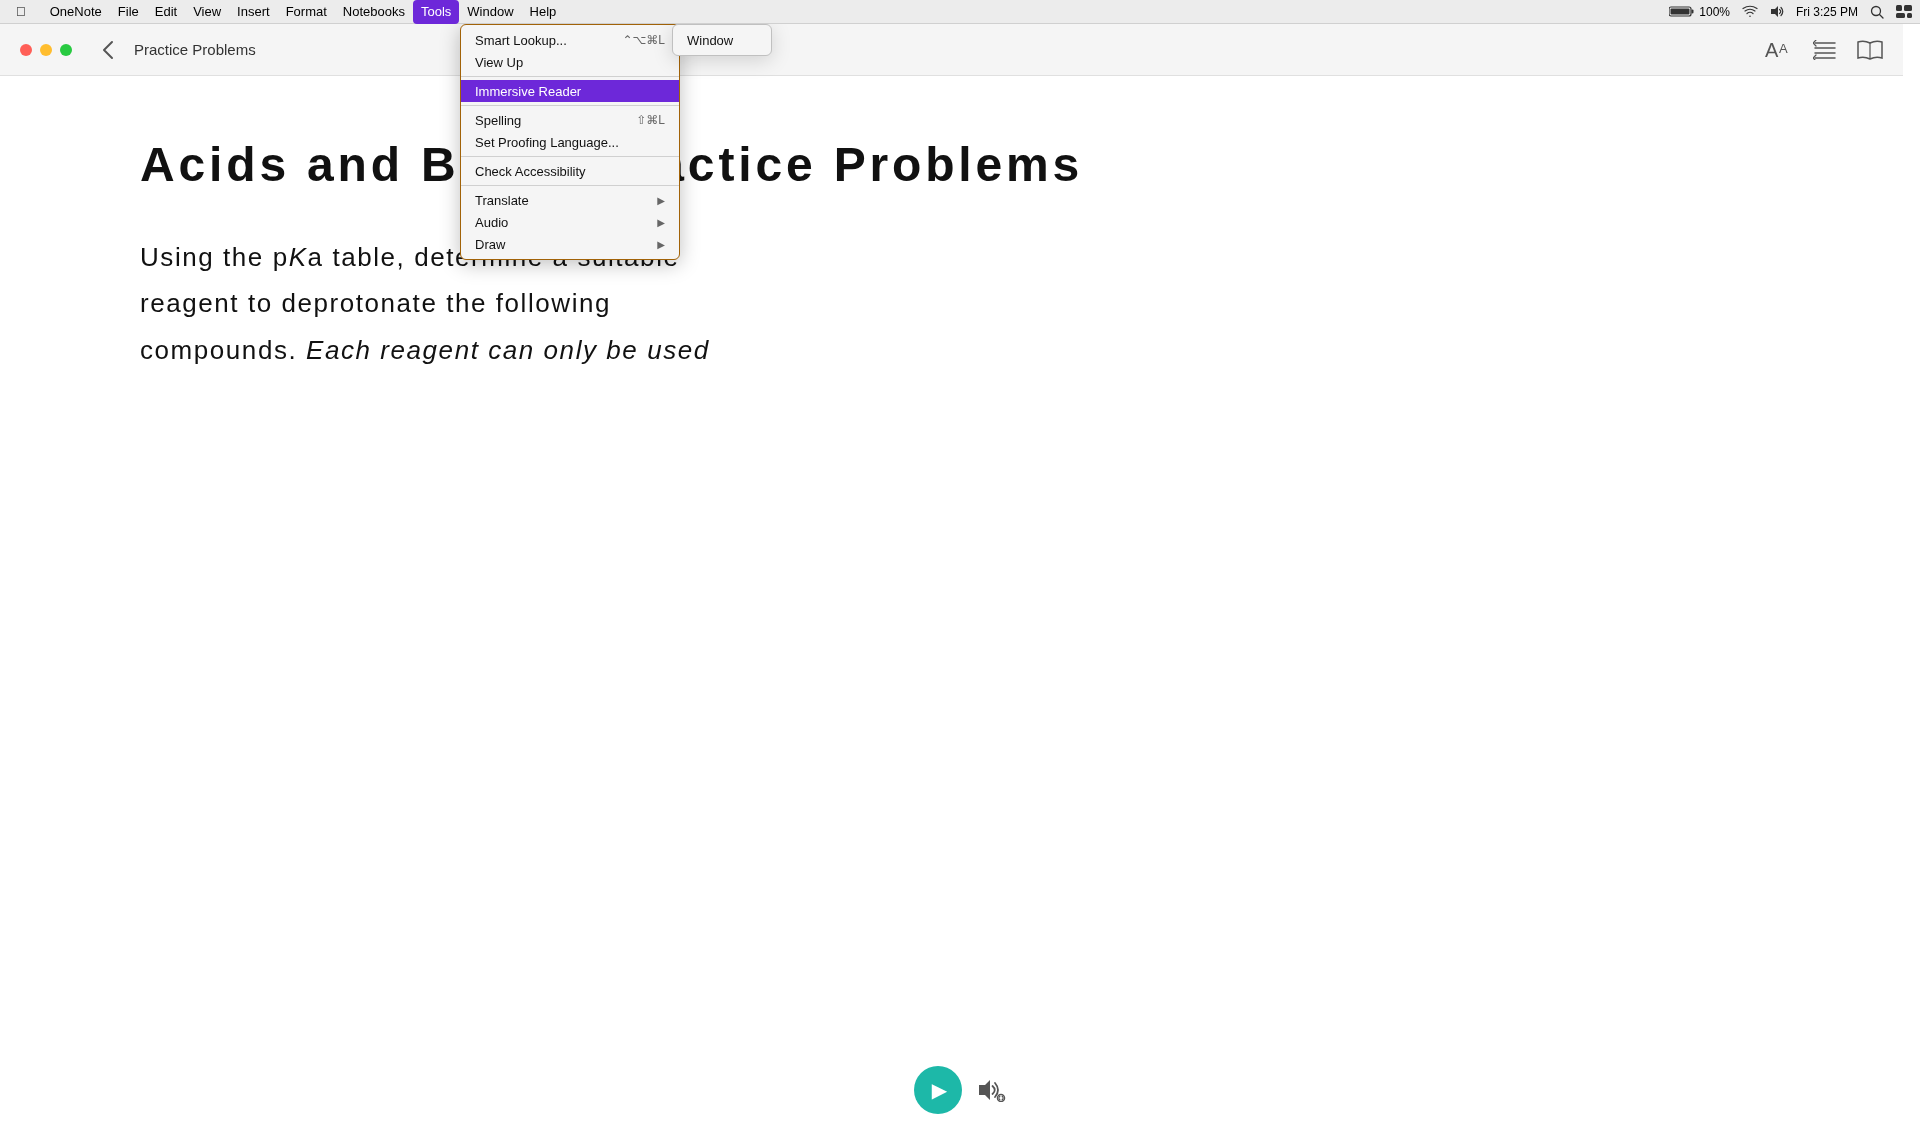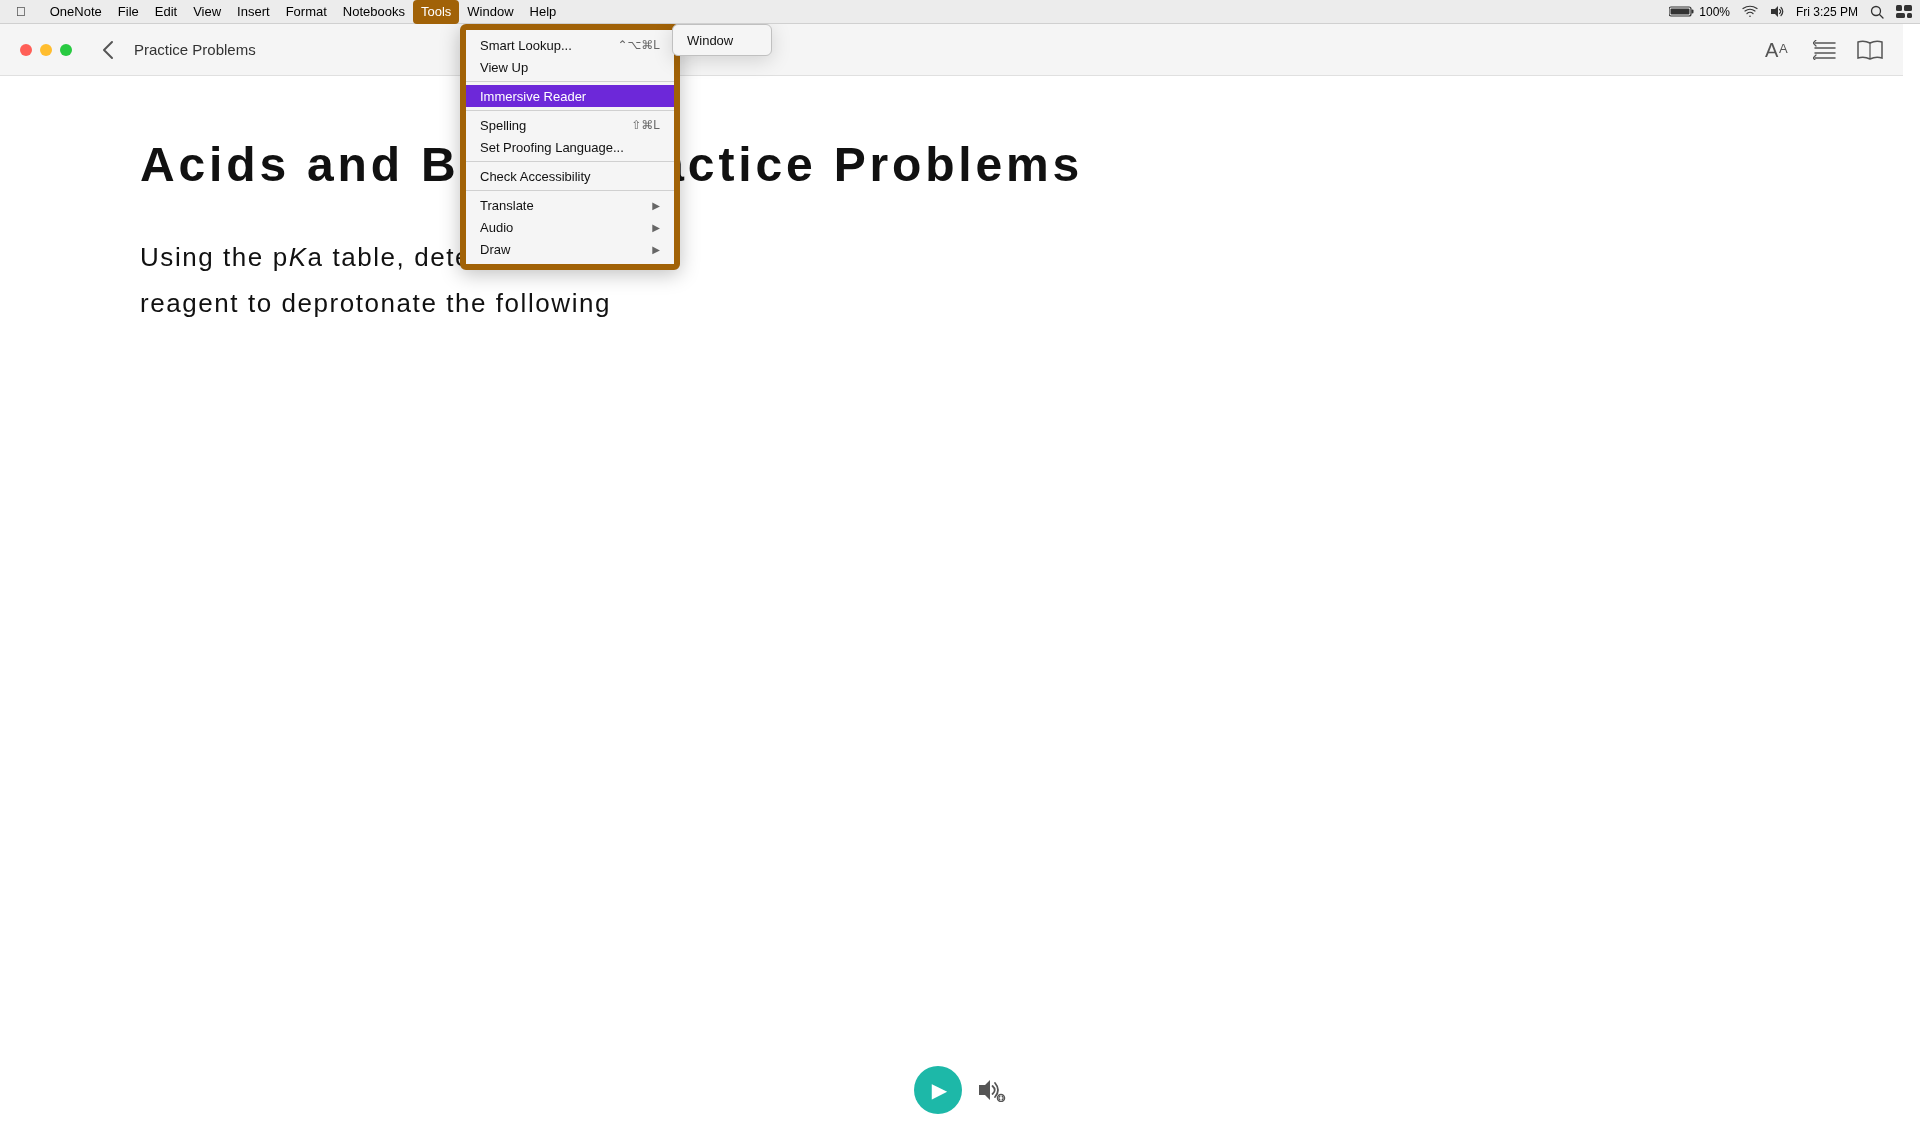--- a/index.html
+++ b/index.html
@@ -47,21 +47,21 @@
       height: 24px;
       display: flex;
       align-items: center;
       cursor: pointer;
       border-radius: 4px;
       font-size: 13px;
       white-space: nowrap;
     }
 
     .menu-item.active {
-      background: #a16207;
+      background: #6d28d9;
       color: white;
     }
 
     .menu-bar-right {
       margin-left: auto;
       display: flex;
       align-items: center;
       gap: 12px;
       font-size: 12px;
     }
@@ -224,21 +224,21 @@
       bottom: 0;
       z-index: 500;
     }
 
     
     .tools-menu {
       position: absolute;
       top: 0;
       left: 460px;
       background: #f5f5f5;
-      border: 6px solid #a16207;
+      border: 1px solid #a16207;
       border-radius: 6px;
       box-shadow: 0 4px 20px rgba(0,0,0,0.25);
       padding: 4px 0;
       min-width: 220px;
       z-index: 600;
     }
 
     .menu-section-item {
       display: flex;
       align-items: center;
@@ -408,20 +408,23 @@
 
   <div class="content-area">
     <h1 class="doc-title">Acids and Bases Practice Problems</h1>
     <div class="doc-body">
       <p>
         <span>Using the p</span><span class="pka">K</span><span>a table, determine a suitable</span>
       </p>
       <p>
         <span>reagent to deprotonate the following</span>
       </p>
+      <p>
+        <span>compounds.</span> <em><span>Each reagent can only be used</span></em>
+      </p>
     </div>
   </div>
 
   <div class="player-bar">
     <div class="play-btn">
       <span class="play-icon">▶</span>
     </div>
     <div class="audio-settings">
       <svg width="28" height="24" viewBox="0 0 28 24">
         <polygon points="1,7 7,7 12,2 12,22 7,17 1,17" fill="#555"></polygon>

